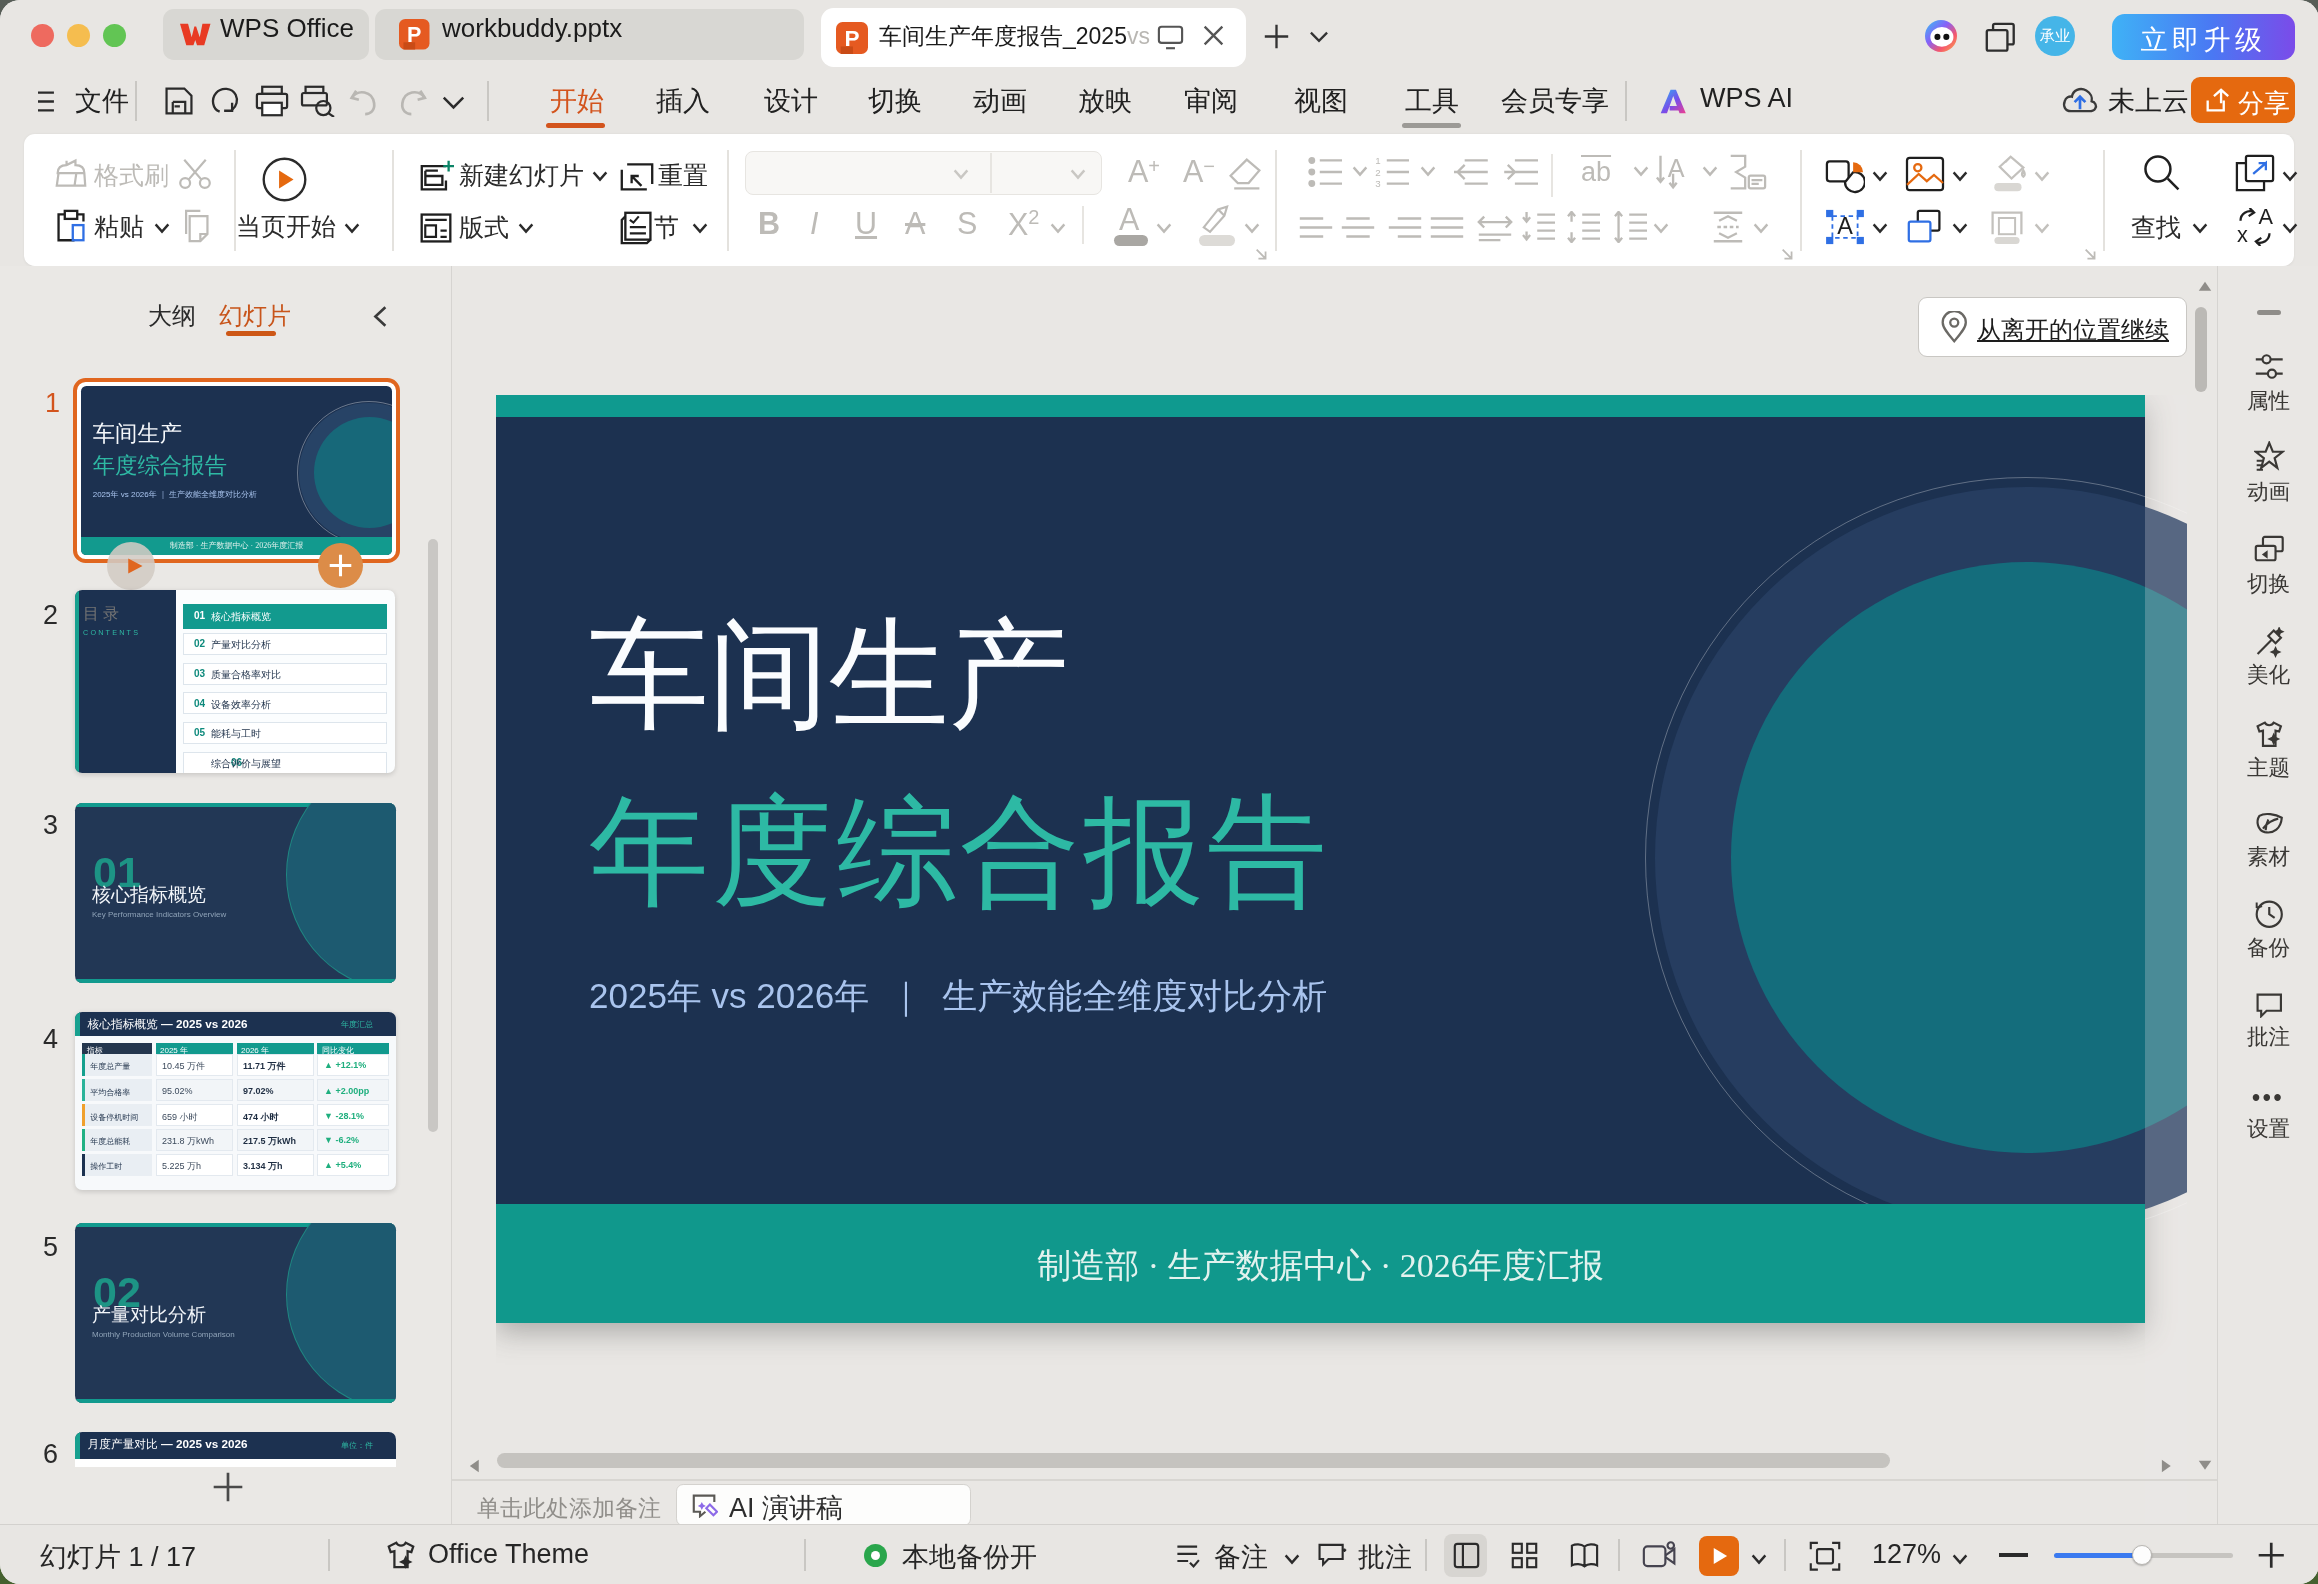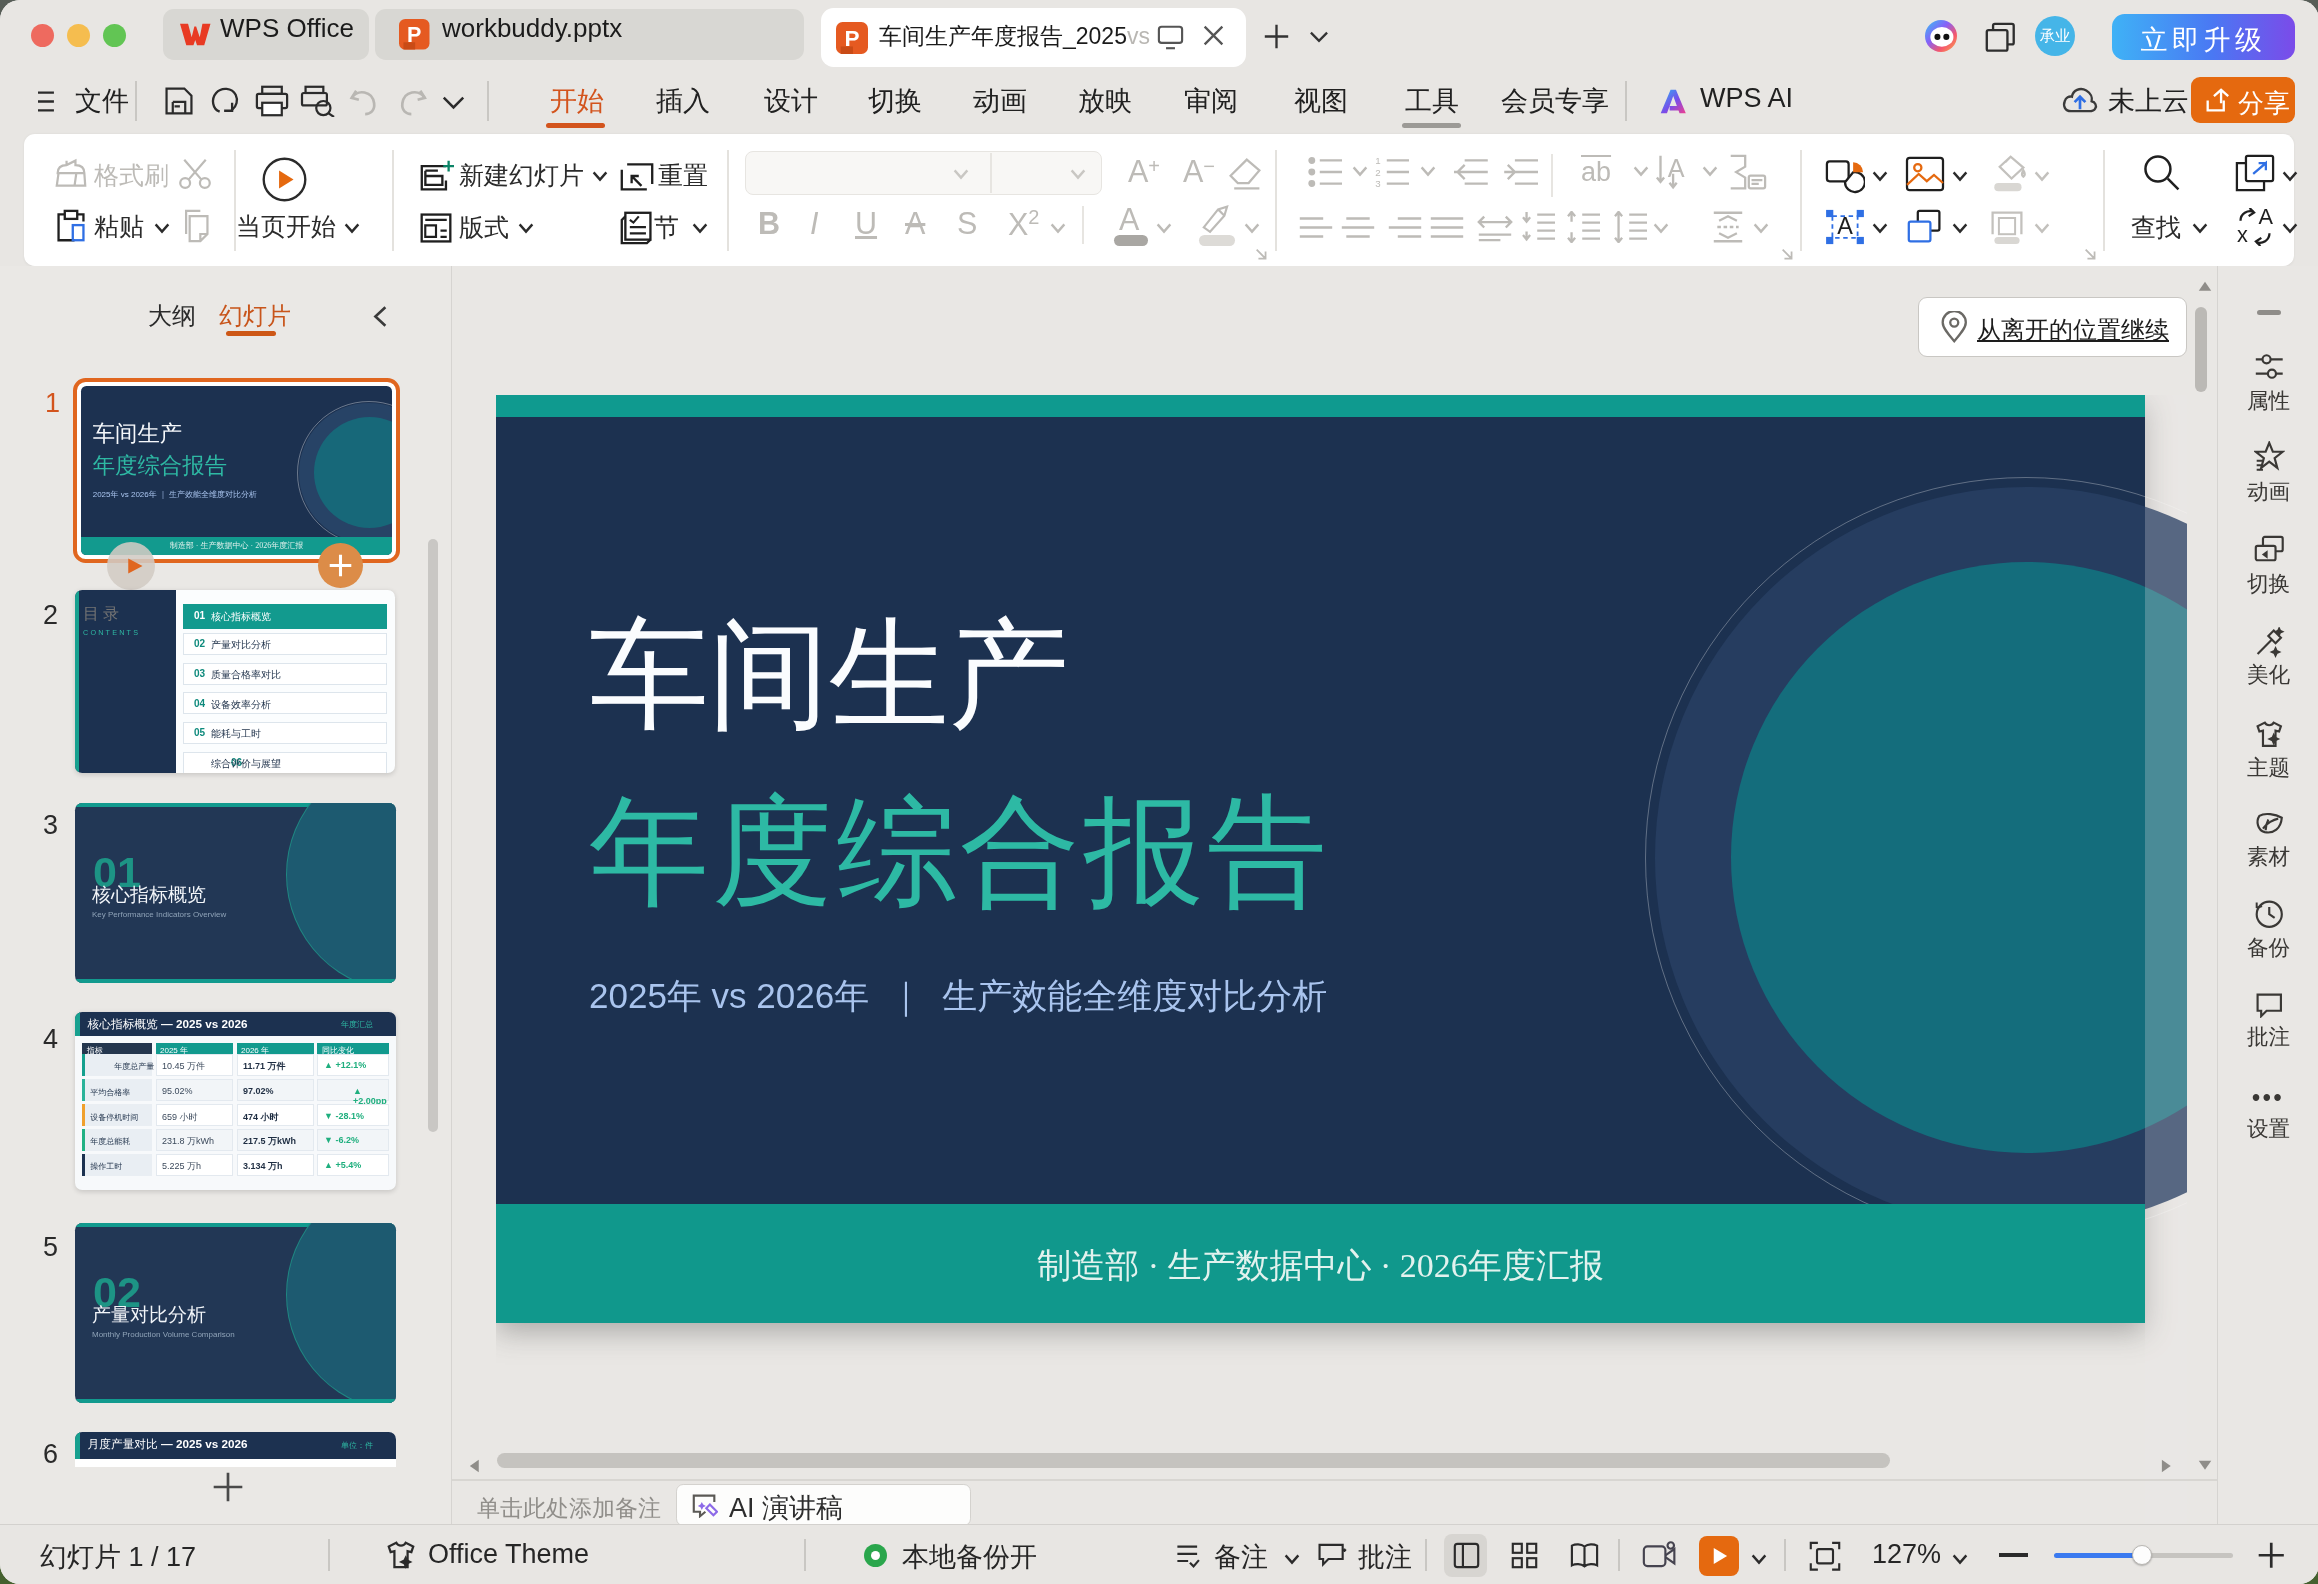--- a/index.html
+++ b/index.html
@@ -536,36 +536,36 @@
       <div class="abs" style="left:7.2px;top:30.5px;width:70px;height:14.4px;background:#24364e;"></div>
       <div class="abs" style="left:11.7px;top:33px;font-size:8px;color:#fff;">指标</div>
       <div class="abs" style="left:81px;top:30.5px;width:77px;height:14.4px;background:#129a8e;"></div>
       <div class="abs" style="left:85px;top:33px;font-size:8px;color:#fff;">2025 年</div>
       <div class="abs" style="left:162px;top:30.5px;width:77px;height:14.4px;background:#129a8e;"></div>
       <div class="abs" style="left:166px;top:33px;font-size:8px;color:#fff;">2026 年</div>
       <div class="abs" style="left:242px;top:30.5px;width:72px;height:14.4px;background:#129a8e;"></div>
       <div class="abs" style="left:247px;top:33px;font-size:8px;color:#fff;">同比变化</div>
 
       <div class="abs" style="left:7.2px;top:42px;width:70px;height:22.4px;background:#e9eef3;border-left:3.6px solid #14a08e;"></div>
-      <div class="abs" style="left:15.3px;top:49px;font-size:8px;color:#24364e;margin-left:24px;">年度总产量</div>
+      <div class="abs" style="left:15.3px;top:49px;font-size:8px;color:#24364e;">年度总产量</div>
       <div class="abs" style="left:81px;top:42px;width:77px;height:22.4px;background:#fff;border:0.9px solid #e3e9ef;"></div>
       <div class="abs" style="left:87px;top:48px;font-size:9px;color:#3c4a5c;">10.45 万件</div>
       <div class="abs" style="left:162px;top:42px;width:77px;height:22.4px;background:#fff;border:0.9px solid #e3e9ef;"></div>
       <div class="abs" style="left:168px;top:48px;font-size:9px;font-weight:bold;color:#1e2d42;">11.71 万件</div>
       <div class="abs" style="left:242px;top:42px;width:72px;height:22.4px;background:#fff;border:0.9px solid #e3e9ef;"></div>
       <div class="abs" style="left:249px;top:48px;font-size:9px;font-weight:bold;color:#1faf7e;">▲ +12.1%</div>
 
       <div class="abs" style="left:7.2px;top:67px;width:70px;height:22.4px;background:#e9eef3;border-left:3.6px solid #2bb39a;"></div>
       <div class="abs" style="left:15.3px;top:75px;font-size:8px;color:#24364e;">平均合格率</div>
       <div class="abs" style="left:81px;top:67px;width:77px;height:22.4px;background:#f2f5f8;border:0.9px solid #e3e9ef;"></div>
       <div class="abs" style="left:87px;top:74px;font-size:9px;color:#3c4a5c;">95.02%</div>
       <div class="abs" style="left:162px;top:67px;width:77px;height:22.4px;background:#f2f5f8;border:0.9px solid #e3e9ef;"></div>
       <div class="abs" style="left:168px;top:74px;font-size:9px;font-weight:bold;color:#1e2d42;">97.02%</div>
       <div class="abs" style="left:242px;top:67px;width:72px;height:22.4px;background:#f2f5f8;border:0.9px solid #e3e9ef;"></div>
-      <div class="abs" style="left:249px;top:74px;font-size:9px;font-weight:bold;color:#1faf7e;margin-left:29px;">▲ +2.00pp</div>
+      <div class="abs" style="left:249px;top:74px;font-size:9px;font-weight:bold;color:#1faf7e;">▲ +2.00pp</div>
 
       <div class="abs" style="left:7.2px;top:92px;width:70px;height:22.4px;background:#e9eef3;border-left:3.6px solid #f0a02c;"></div>
       <div class="abs" style="left:15.3px;top:100px;font-size:8px;color:#24364e;">设备停机时间</div>
       <div class="abs" style="left:81px;top:92px;width:77px;height:22.4px;background:#fff;border:0.9px solid #e3e9ef;"></div>
       <div class="abs" style="left:87px;top:99px;font-size:9px;color:#3c4a5c;">659 小时</div>
       <div class="abs" style="left:162px;top:92px;width:77px;height:22.4px;background:#fff;border:0.9px solid #e3e9ef;"></div>
       <div class="abs" style="left:168px;top:99px;font-size:9px;font-weight:bold;color:#1e2d42;">474 小时</div>
       <div class="abs" style="left:242px;top:92px;width:72px;height:22.4px;background:#fff;border:0.9px solid #e3e9ef;"></div>
       <div class="abs" style="left:249px;top:99px;font-size:9px;font-weight:bold;color:#1faf7e;">▼ -28.1%</div>
 

